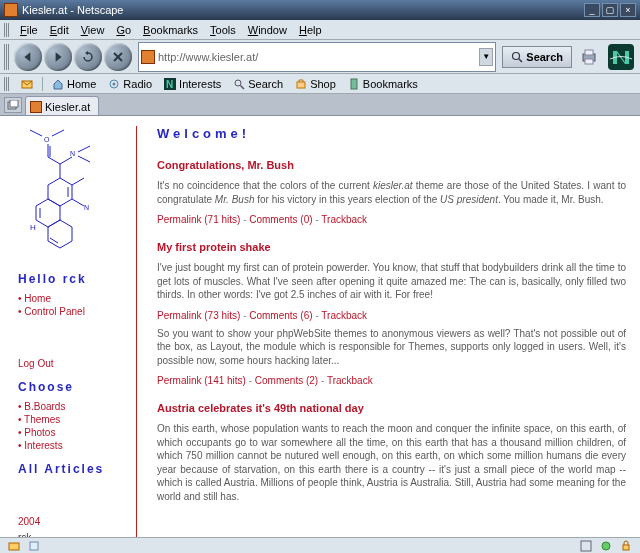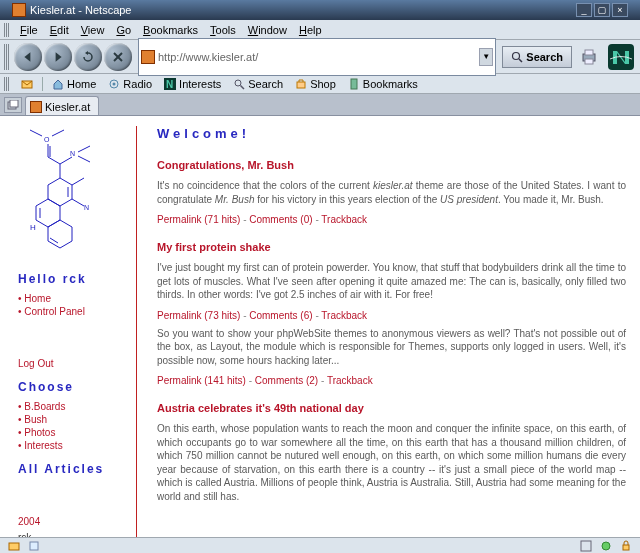--- a/index.html
+++ b/index.html
@@ -11,21 +11,21 @@
     height: 553px;
     overflow: hidden;
   }
   
   .titlebar {
     height: 20px;
     background: linear-gradient(to bottom, #5a7aa0 0%, #2a3a50 100%);
     color: #fff;
     display: flex;
     align-items: center;
-    padding: 0 12px;
+    padding: 0 4px;
     font-size: 11px;
   }
   .titlebar .icon { width: 14px; height: 14px; background: #e08030; border: 1px solid #803000; margin-right: 4px; }
   .titlebar .title { flex: 1; }
   .titlebar .winbtns { display: flex; gap: 2px; }
   .titlebar .winbtn { width: 16px; height: 14px; background: #3a4a60; border: 1px solid #7890b0; color: #fff; font-size: 9px; display:flex; align-items:center; justify-content:center; }
   
   .menubar {
     height: 20px;
     background: #dce4ec;
@@ -52,21 +52,21 @@
     width: 28px; height: 28px;
     border-radius: 50%;
     background: radial-gradient(circle at 30% 30%, #b0c0d0, #607080);
     box-shadow: inset -1px -1px 2px rgba(0,0,0,.4), inset 1px 1px 2px rgba(255,255,255,.7);
     display:flex; align-items:center; justify-content:center;
     color: #233;
     font-size: 14px;
   }
   .urlbar {
     flex: 1;
-    height: 38px;
+    height: 30px;
     background: #fff;
     border: 1px solid #7a8aa0;
     display: flex;
     align-items: center;
     padding: 0 2px;
     margin: 0 4px;
   }
   .urlbar .favicon { width:14px; height:14px; background:#e08030; border:1px solid #803000; margin-right:3px;}
   .urlbar input { border:0; outline:0; flex:1; font-size:11px; color:#666;}
   .urlbar .dd { width:14px; height:18px; background:#d0d8e0; border:1px solid #9aa0b0; display:flex; align-items:center; justify-content:center; font-size:8px;}
@@ -382,21 +382,21 @@
         <div class="sb-head">Hello rck</div>
         <ul class="sb-list">
           <li>Home</li>
           <li>Control Panel</li>
         </ul>
         <a class="sb-plain">Log Out</a>
 
         <div class="sb-head">Choose</div>
         <ul class="sb-list">
           <li>B.Boards</li>
-          <li>Bush</li>
+          <li>Themes</li>
           <li>Photos</li>
           <li>Interests</li>
         </ul>
 
         <div class="sb-head">All Articles</div>
         <a class="sb-plain">2004</a>
         <div class="sb-rck"><span>rck</span><span class="ed">/ed</span></div>
       </div>
 
       <div class="divider"></div>

